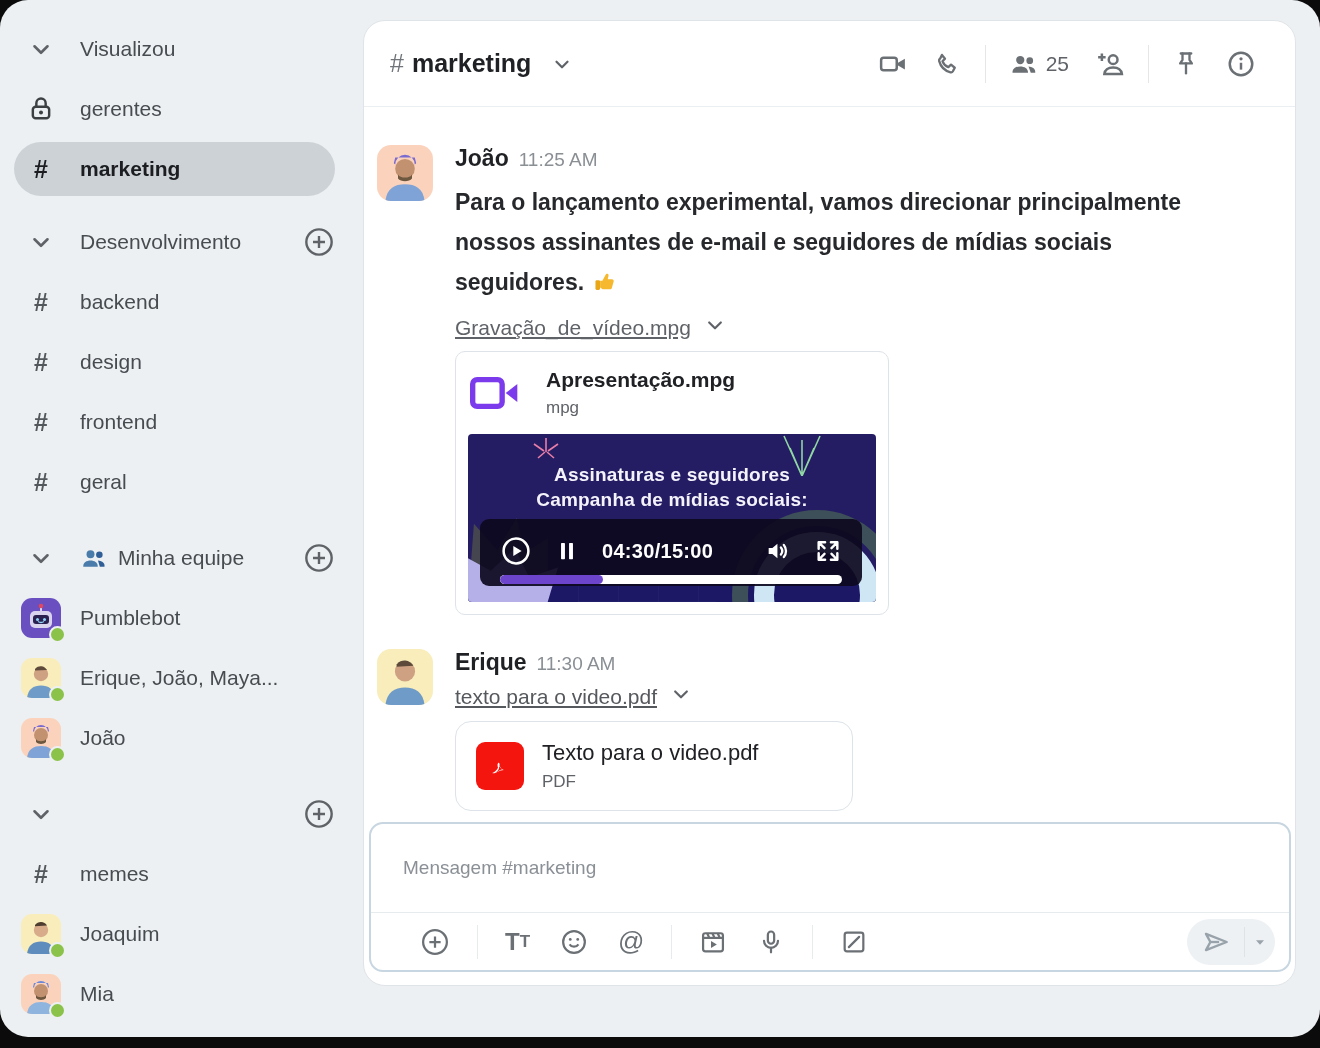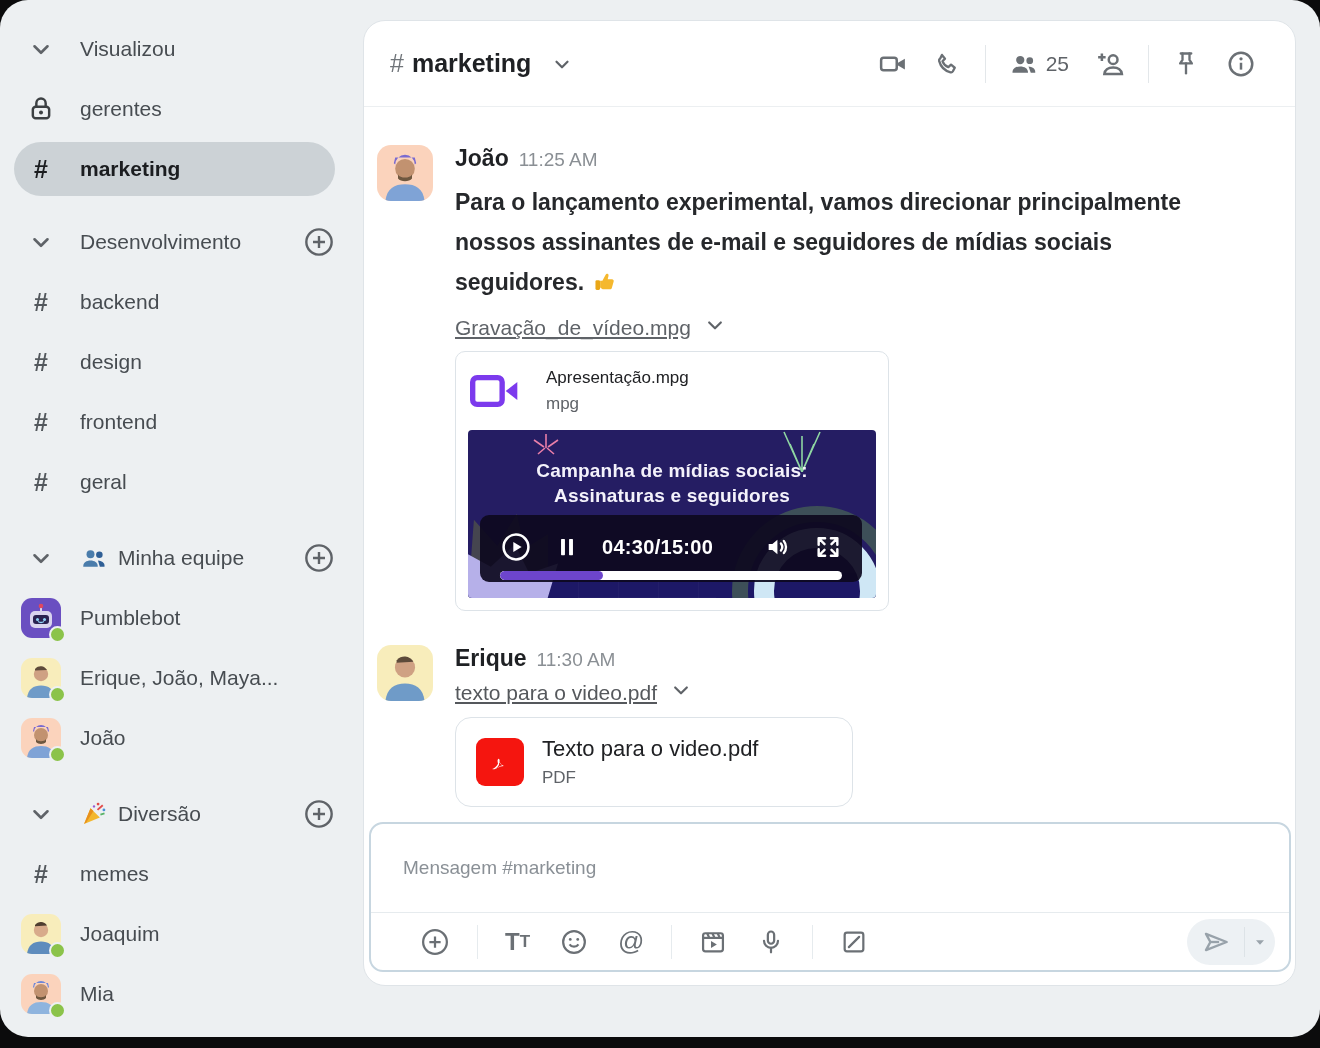--- a/index.html
+++ b/index.html
@@ -54,21 +54,21 @@
   .msg-time { font-size:19px; color:#8a8f94; }
   .msg-text { margin-top:10px; font-size:23px; line-height:40px; color:#26282b;font-weight:bold; }
   .msg-text .line { display:block; }
   .msg-text .line:last-child { display:flex; align-items:center; gap:8px; }
   .attach-label { margin-top:13px; display:flex; align-items:center; gap:14px; font-size:21px; color:#5f6368; cursor:pointer;text-decoration:underline; }
 
   
   .video-card { margin-top:11px; width:434px; border:1px solid #dde3e8; border-radius:10px; background:#fff; }
   .file-head { display:flex; align-items:center; padding:16px 14px 12px 14px; gap:26px; }
   .file-head .ficon { flex:none; display:flex; }
-  .file-title { font-size:17px; font-weight:400; color:#202124; }
+  .file-title { font-size:21px; font-weight:700; color:#202124; }
   .file-sub { font-size:17px; color:#5f6368; margin-top:6px; }
   .thumb { position:relative; margin:4px 12px 12px 12px; height:168px; border-radius:4px;
            background:#251d63; overflow:hidden; }
   .thumb-title { position:absolute; top:28px; left:0; right:0; text-align:center; color:#f4f2fb;
                  font-size:19px; font-weight:700; line-height:25px; letter-spacing:.2px; }
   .burst { position:absolute; }
   .thumb-band { position:absolute; left:0; right:0; bottom:0; height:25px; background:#1d1866; }
   .thumb-grid { position:absolute; left:110px; right:160px; bottom:0; height:60px; opacity:.5;
      background:
        repeating-linear-gradient(90deg, rgba(255,255,255,0.06) 0 1px, transparent 1px 40px),
@@ -252,34 +252,20 @@
       </span>
       <span class="slabel">João</span>
     </div>
 
     <div class="srow section">
       <span class="sic">
         <svg width="26" height="26" viewBox="0 0 24 24" fill="none" stroke="#5f6368" stroke-width="2.4" stroke-linecap="round" stroke-linejoin="round">
             <path d="M6 9.5l6 6 6-6"></path>
           </svg>
       </span>
-      <span class="slabel">
-        <span style="display:flex;">
-          <svg width="28" height="28" viewBox="0 0 24 24">
-              <path d="M3.5 20.5L9 7l8 8z" fill="#f3b72e"></path>
-              <path d="M3.5 20.5L9 7l2.5 2.5-6 9.5z" fill="#e8901c"></path>
-              <path d="M15 8.5l4.5-4" stroke="#e24b4b" stroke-width="1.6" fill="none"></path>
-              <path d="M17.5 12.5l3.5-1" stroke="#58b368" stroke-width="1.6" fill="none"></path>
-              <circle cx="20.5" cy="8.5" r="1.2" fill="#4a90d9"></circle>
-              <circle cx="15.5" cy="3.5" r="1.2" fill="#e24b4b"></circle>
-              <circle cx="12" cy="5.5" r="1" fill="#9b59d0"></circle>
-            </svg>
-        </span>
-        <span>Diversão</span>
-      </span>
       <span class="add-btn">
         <svg width="32" height="32" viewBox="0 0 24 24" fill="none" stroke="#5f6368" stroke-width="1.8">
             <circle cx="12" cy="12" r="9.5"></circle>
             <path d="M12 7.5v9M7.5 12h9"></path>
           </svg>
       </span>
     </div>
 
     <div class="srow">
       <span class="sic hash-glyph">#</span>
@@ -437,22 +423,22 @@
                 <svg width="36" height="36" viewBox="0 0 36 36" stroke="#e87ea8" stroke-width="1.6">
                     <path d="M18 2v14M6 8l10 7M30 8l-10 7M10 22l7-6M26 22l-7-6"></path>
                   </svg>
               </span>
               <span class="burst" style="right:50px; top:0;">
                 <svg width="48" height="42" viewBox="0 0 48 42" stroke="#8fd6a2" stroke-width="1.6" fill="none">
                     <path d="M24 42V6M24 42L6 2M24 42L42 2M24 42L12 14M24 42l12-28"></path>
                   </svg>
               </span>
               <div class="thumb-title">
+                <div>Assinaturas e seguidores</div>
                 <div>Campanha de mídias sociais:</div>
-                <div>Assinaturas e seguidores</div>
               </div>
               <div class="thumb-band"></div>
               <div class="thumb-grid"></div>
               <div class="thumb-star"></div>
               <div class="thumb-poly"></div>
               <div class="ring-outer"></div>
               <div class="ring-inner"></div>
 
               <div class="controls">
                 <div class="ctrl-row">

